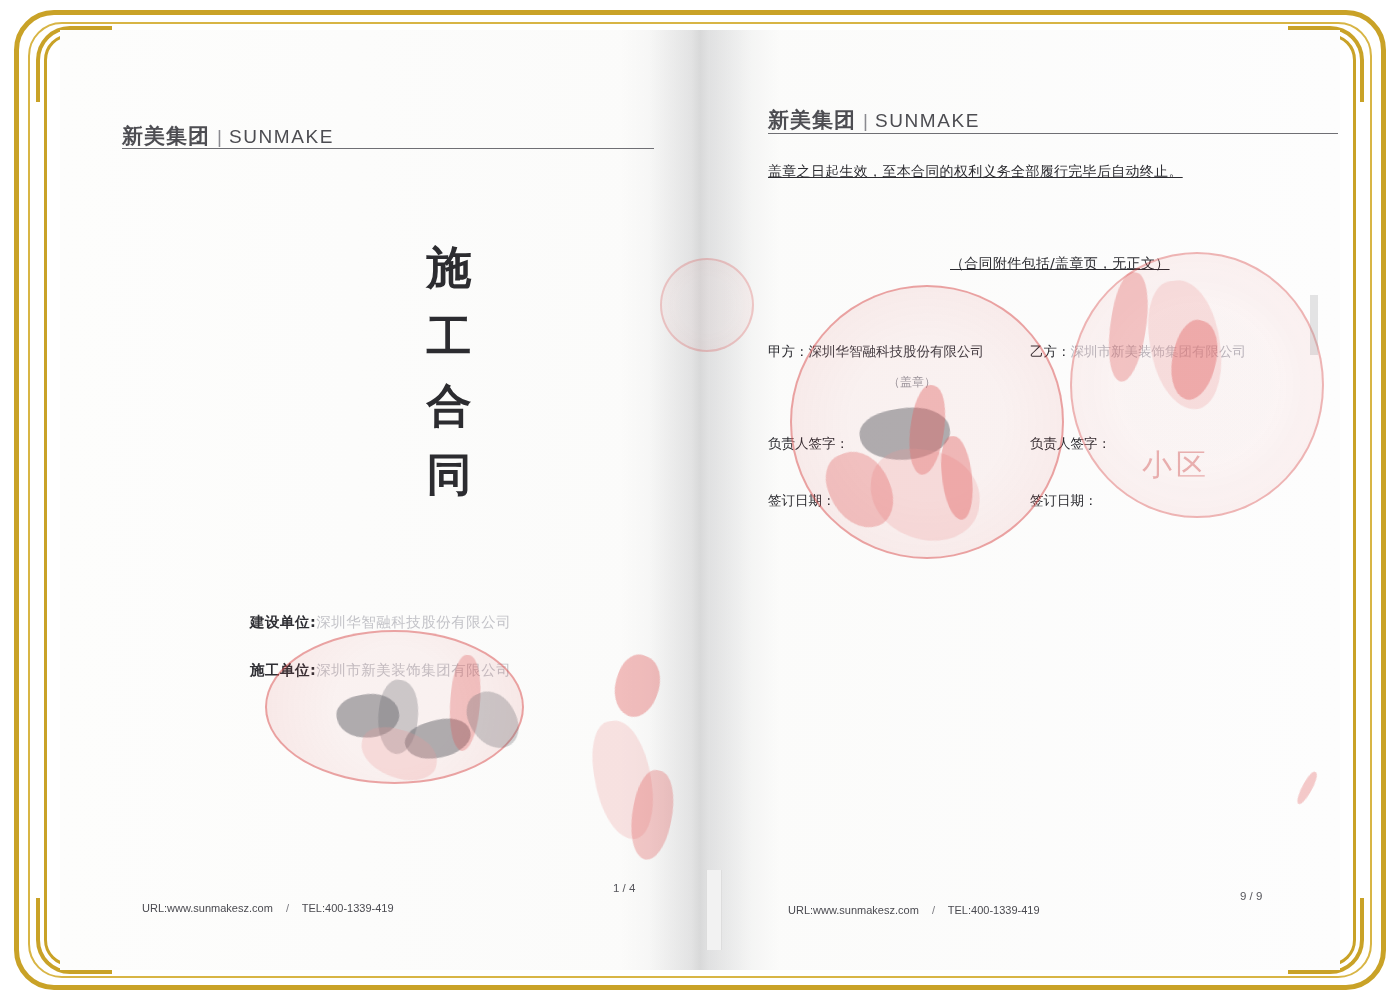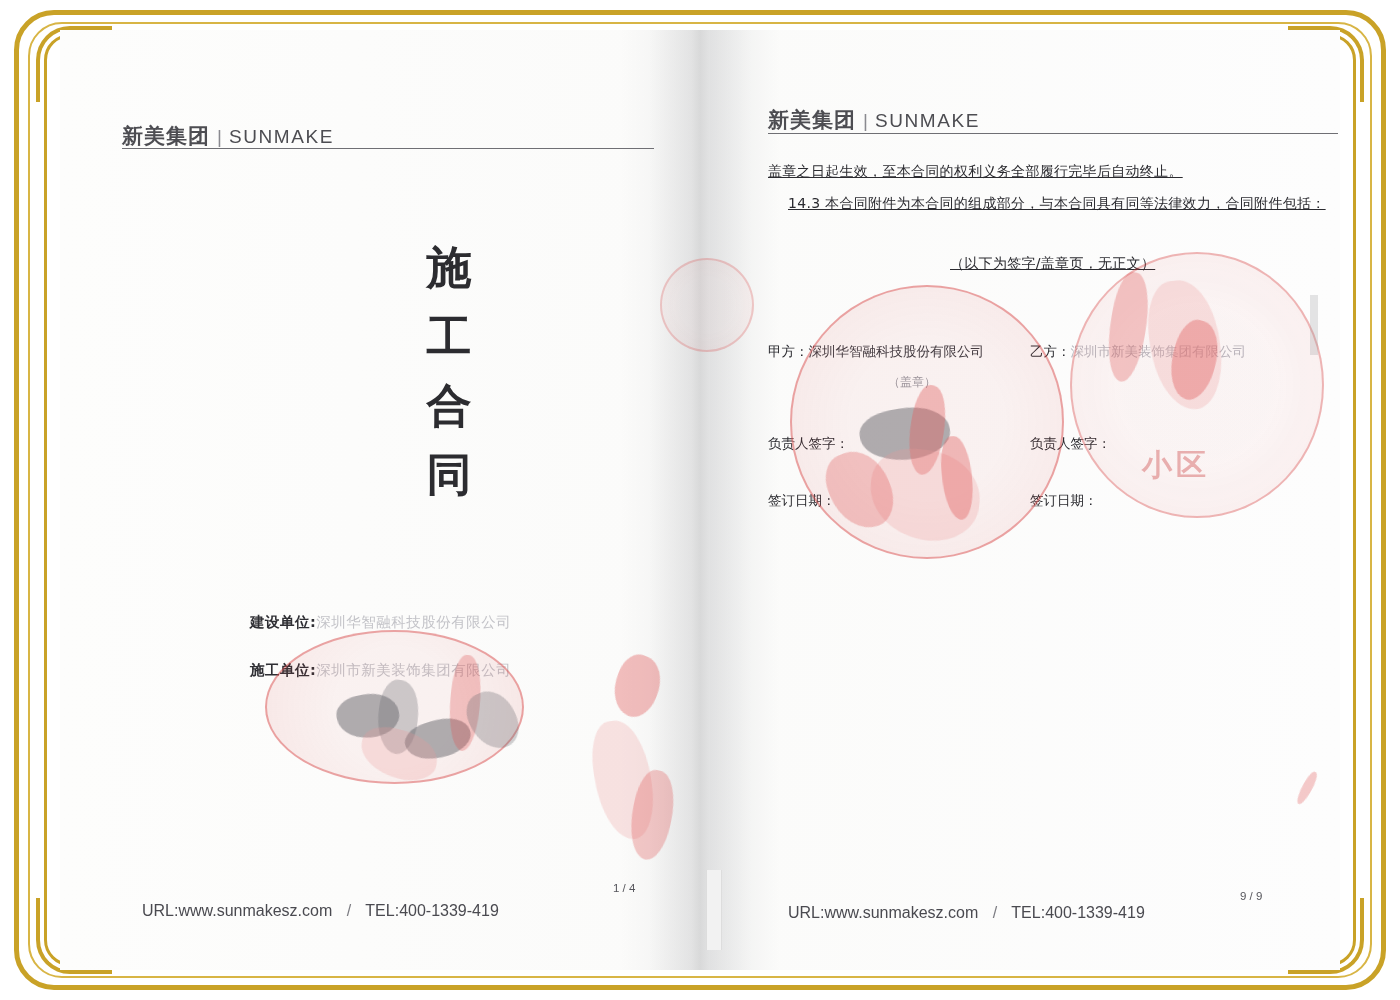--- a/index.html
+++ b/index.html
@@ -179,21 +179,21 @@
     position: absolute;
     font-family: "DejaVu Sans", sans-serif;
     font-size: 12px;
     color: #9b9ba2;
   }
 
   
   .footer {
     position: absolute;
     font-family: "Liberation Sans", sans-serif;
-    font-size: 16px;
+    font-size: 11px;
     color: #4a4a50;
     white-space: nowrap;
   }
   .footer .sep { margin: 0 10px; color: #7c7c82; }
   .pageno {
     position: absolute;
     font-family: "Liberation Sans", sans-serif;
     font-size: 11.5px;
     color: #55555b;
   }
@@ -216,21 +216,21 @@
   }
   .smudge.red  { background: rgba(226, 96, 96, 0.40); }
   .smudge.red2 { background: rgba(221, 80, 80, 0.30); }
   .smudge.dark { background: rgba(95, 95, 100, 0.48); }
   .smudge.dark2{ background: rgba(110,110,116, 0.32); }
   .smudge.pale { background: rgba(236, 150, 150, 0.26); }
   .stamp-text {
     position: absolute;
     color: rgba(205, 70, 70, 0.40);
     font-family: "DejaVu Sans", sans-serif;
-    font-weight: bold;
+    font-weight: normal;
     pointer-events: none;
   }
   .vstrip {
     position: absolute;
     pointer-events: none;
   }
 </style>
 </head>
 <body>
 
@@ -298,22 +298,21 @@
     <div class="page page-right">
 
       <div class="hdr" style="left:58px; top:76px;">
         <span class="cn">新美集团</span>
         <span class="bar">|</span>
         <span class="en">SUNMAKE</span>
       </div>
       <div class="hdr-rule" style="left:58px; top:103px; width:570px;"></div>
 
       <div class="rtext" style="left:58px; top:130px;">盖章之日起生效，至本合同的权利义务全部履行完毕后自动终止。</div>
-      <div class="rtext" style="left:78px; top:162px;">14.3  本合同附件为本合同的组成部分，与本合同具有同等法律效力，合同附件包括：</div>
-      <div class="rtext" style="left:240px; top:222px;">（以下为签字/盖章页，无正文）</div>
+      <div class="rtext" style="left:240px; top:222px;">（合同附件包括/盖章页，无正文）</div>
 
       <div class="sig-label" style="left:58px; top:313px;">
         <span>甲方：</span><span class="party-name">深圳华智融科技股份有限公司</span>
       </div>
       <div class="sig-label" style="left:320px; top:313px;">
         <span>乙方：</span><span class="party-name vfaint">深圳市新美装饰集团有限公司</span>
       </div>
       <div class="seal-note" style="left:178px; top:344px;">（盖章）</div>
 
       <div class="sig-label" style="left:58px; top:405px;">负责人签字：</div>

